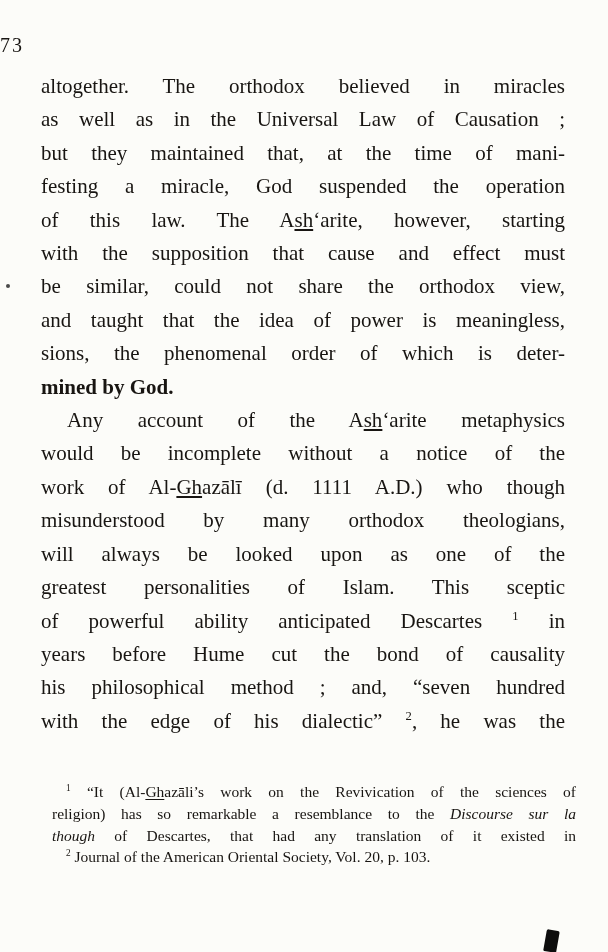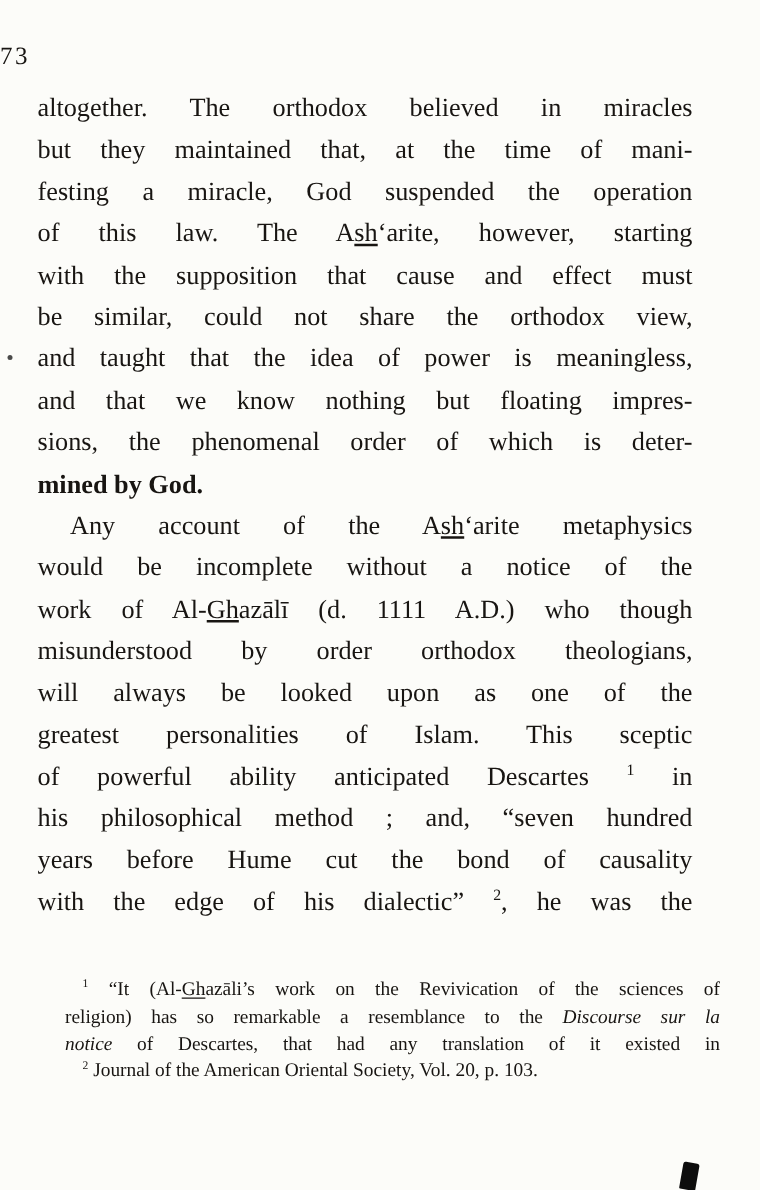--- a/index.html
+++ b/index.html
@@ -23,21 +23,21 @@
     position: absolute;
     top: 34px;
     left: 0;
     width: 100%;
     font-size: 20px;
     letter-spacing: 2px;
   }
   .main {
     position: absolute;
     top: 70px;
-    left: 30px;
+    left: 41px;
     width: 524px;
     font-size: 21px;
     line-height: 33.4px;
   }
   .line {
     text-align: justify;
     text-align-last: justify;
   }
   .line.noj {
     text-align-last: left;
@@ -100,45 +100,45 @@
 </style>
 </head>
 <body style="background: rgb(252, 252, 249); color: rgb(24, 21, 18);">
 
 <div class="page">
 
   <div class="pagenum">73</div>
 
   <div class="main">
       <div class="line">altogether. The orthodox believed in miracles</div>
+      <div class="line">as well as in the Universal Law of Causation ;</div>
       <div class="line">but they maintained that, at the time of mani-</div>
       <div class="line">festing a miracle, God suspended the operation</div>
       <div class="line">of this law. The A<span class="ul">sh</span>‘arite, however, starting</div>
       <div class="line">with the supposition that cause and effect must</div>
       <div class="line">be similar, could not share the orthodox view,</div>
       <div class="line">and taught that the idea of power is meaningless,</div>
-      <div class="line">and that we know nothing but floating impres-</div>
       <div class="line">sions, the phenomenal order of which is deter-</div>
       <div class="line noj">mined by God.</div>
       <div class="line indent">Any account of the A<span class="ul">sh</span>‘arite metaphysics</div>
       <div class="line">would be incomplete without a notice of the</div>
       <div class="line">work of Al-<span class="ul">Gh</span>azālī (d. 1111 A.D.) who though</div>
-      <div class="line">misunderstood by order orthodox theologians,</div>
+      <div class="line">misunderstood by many orthodox theologians,</div>
       <div class="line">will always be looked upon as one of the</div>
       <div class="line">greatest personalities of Islam. This sceptic</div>
       <div class="line">of powerful ability anticipated Descartes <sup>1</sup> in</div>
+      <div class="line">years before Hume cut the bond of causality</div>
       <div class="line">his philosophical method ; and, “seven hundred</div>
-      <div class="line">years before Hume cut the bond of causality</div>
       <div class="line">with the edge of his dialectic” <sup>2</sup>, he was the</div>
     </div>
 
   <div class="foot">
       <div class="fline indent"><sup>1</sup> “It (Al-<span class="ul">Gh</span>azāli’s work on the Revivication of the sciences of</div>
       <div class="fline">religion) has so remarkable a resemblance to the <em>Discourse sur la</em></div>
-      <div class="fline"><em>notice</em> of Descartes, that had any translation of it existed in</div>
+      <div class="fline"><em>though</em> of Descartes, that had any translation of it existed in</div>
       <div class="fline indent noj"><sup>2</sup> Journal of the American Oriental Society, Vol. 20, p. 103.</div>
     </div>
 
   <div class="speck"></div>
 
   <div class="corner"></div>
 
 </div>
 
 </body></html>

